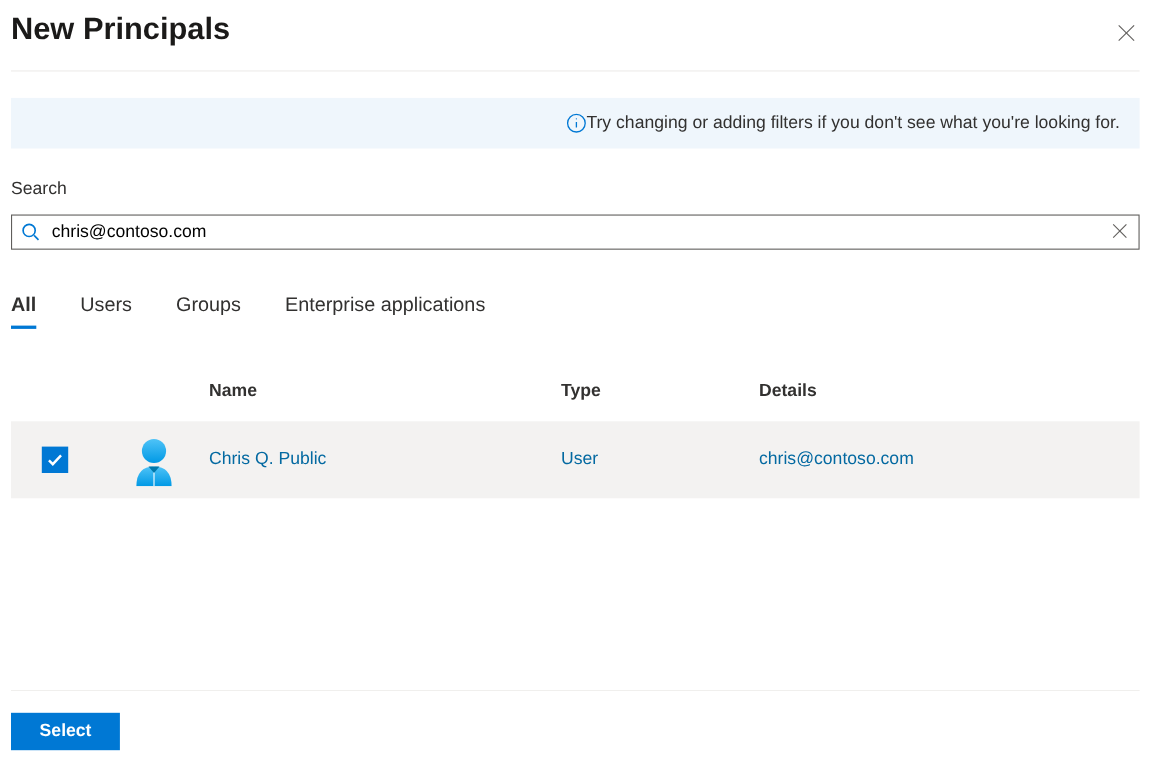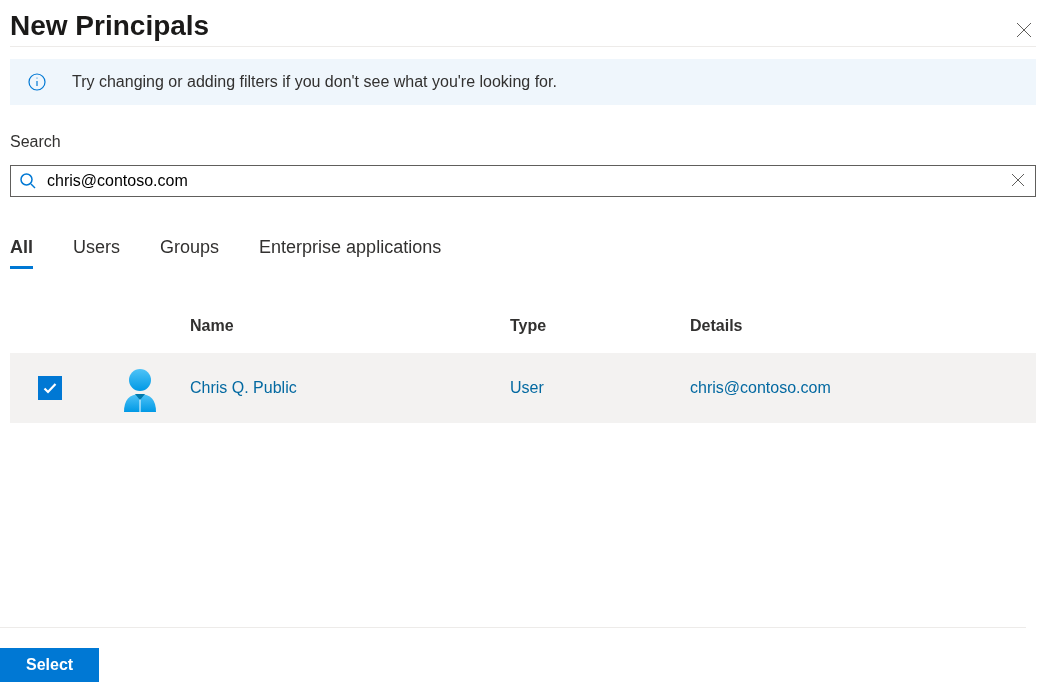--- a/index.html
+++ b/index.html
@@ -9,22 +9,23 @@
     font-family: "Segoe UI", -apple-system, BlinkMacSystemFont, sans-serif;
     font-size: 14px;
     color: #323130;
     background: #ffffff;
     width: 1046px;
   }
   .header {
     display: flex;
     justify-content: space-between;
     align-items: flex-start;
+    padding-bottom: 18px;
     border-bottom: 1px solid #edebe9;
-    margin-bottom: 12px;
+    margin-bottom: 24px;
   }
   .header-left { flex: 1; }
   .title {
     font-size: 28px;
     font-weight: 600;
     margin: 0 0 4px 0;
     color: #1b1a19;
   }
   .subtitle {
     font-size: 15px;
@@ -39,24 +40,25 @@
     color: #605e5c;
     margin-top: 8px;
   }
   .close-btn svg { width: 16px; height: 16px; }
 
   .info-banner {
     background: #eff6fc;
     padding: 14px 18px;
     display: flex;
     align-items: center;
-    gap: 26px;
+    gap: 0;
     font-size: 16px;
     color: #323130;
     margin-bottom: 28px;
+    justify-content: flex-end;
   }
   .info-banner svg { width: 18px; height: 18px; color: #0078d4; flex-shrink: 0; }
 
   .search-label {
     font-size: 16px;
     margin-bottom: 14px;
     color: #323130;
   }
   .search-box {
     display: flex;
@@ -120,21 +122,21 @@
     background: #0078d4;
     display: flex; align-items: center; justify-content: center;
   }
   .checkbox svg { width: 16px; height: 16px; color: #fff; }
   .avatar-cell { display: flex; justify-content: center; align-items: center; }
   .avatar-cell svg { width: 48px; height: 48px; }
 
   .footer {
     position: fixed;
     bottom: 10px;
-    left: 0;
+    left: 10px;
     width: 1026px;
     border-top: 1px solid #edebe9;
     padding-top: 20px;
     background: #fff;
   }
   .select-btn {
     background: #0078d4;
     color: #fff;
     border: none;
     font-size: 16px;

